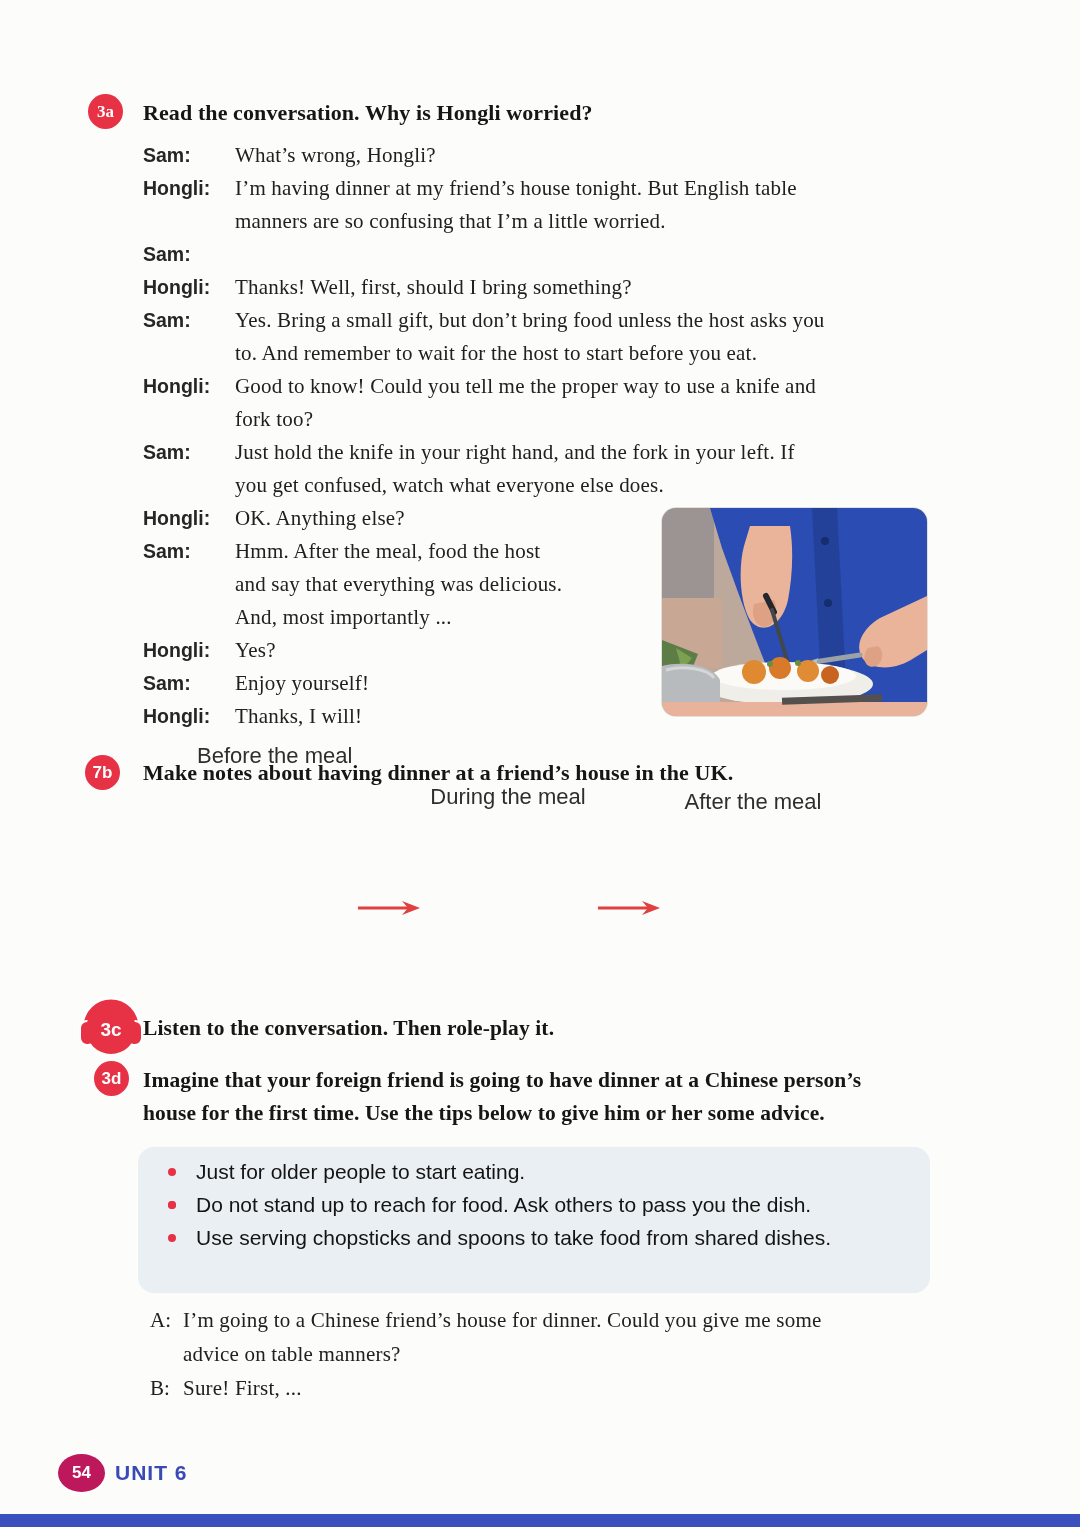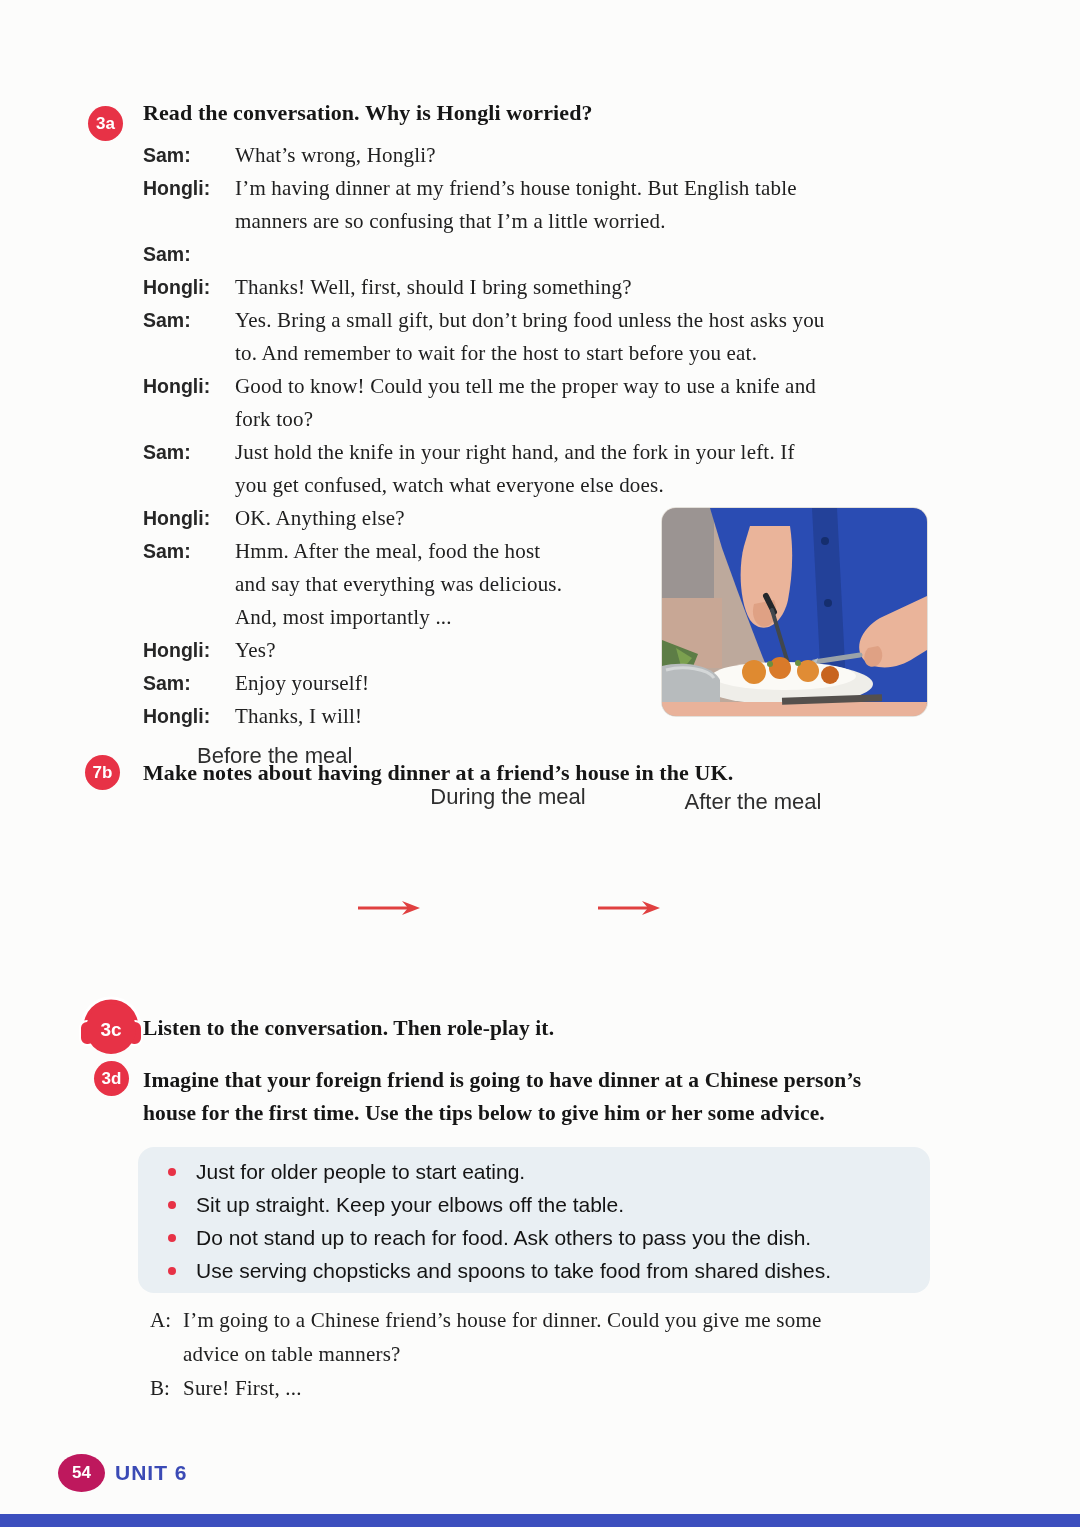--- a/index.html
+++ b/index.html
@@ -8,21 +8,21 @@
     background:#fcfcfb;overflow:hidden;
     font-family:"Liberation Serif",serif;color:#1d1d1d;
   }
   .abs{position:absolute;}
   
   .badge{
     width:35px;height:35px;border-radius:50%;background:#e73246;
     color:#fff;font-family:"Liberation Sans",sans-serif;font-weight:bold;
     font-size:17px;display:flex;align-items:center;justify-content:center;
   }
-  .badge3a{left:88px;top:106px;}
+  .badge3a{left:88px;top:94px;font-family:Liberation Serif, serif;}
   .badge3b{left:85px;top:755px;}
   .badge3d{left:94px;top:1061px;}
   
   .sec-title{
     font-family:"Liberation Serif",serif;font-weight:bold;font-size:22px;
     color:#161616;white-space:nowrap;letter-spacing:.1px;
   }
   .t3a{left:143px;top:100px;}
   .t3b{left:143px;top:760px;}
   .t3c{left:143px;top:1016px;font-size:21.5px;}
@@ -240,21 +240,21 @@
 
   <div class="abs badge badge3d">3d</div>
   <div class="abs sec-title t3d">
     <div>Imagine that your foreign friend is going to have dinner at a Chinese person’s</div>
     <div>house for the first time. Use the tips below to give him or her some advice.</div>
   </div>
 
   <div class="abs" id="tips-box">
     <ul id="tips-list">
         <li class="tip"><span class="dot"></span><span>Just for older people to start eating.</span></li>
-        <li class="tip"><span class="dot"></span><span>Sit up straight. Keep your elbows off the table.</span></li>
+        <li class="tip"><span class="dot"></span></li>
         <li class="tip"><span class="dot"></span><span>Do not stand up to reach for food. Ask others to pass you the dish.</span></li>
         <li class="tip"><span class="dot"></span><span>Use serving chopsticks and spoons to take food from shared dishes.</span></li>
       </ul>
   </div>
 
   <div class="abs" id="practice">
       <div class="p-row">
         <div class="p-prefix">A:</div>
         <div>
           <div class="p-line">I’m going to a Chinese friend’s house for dinner. Could you give me some</div>

